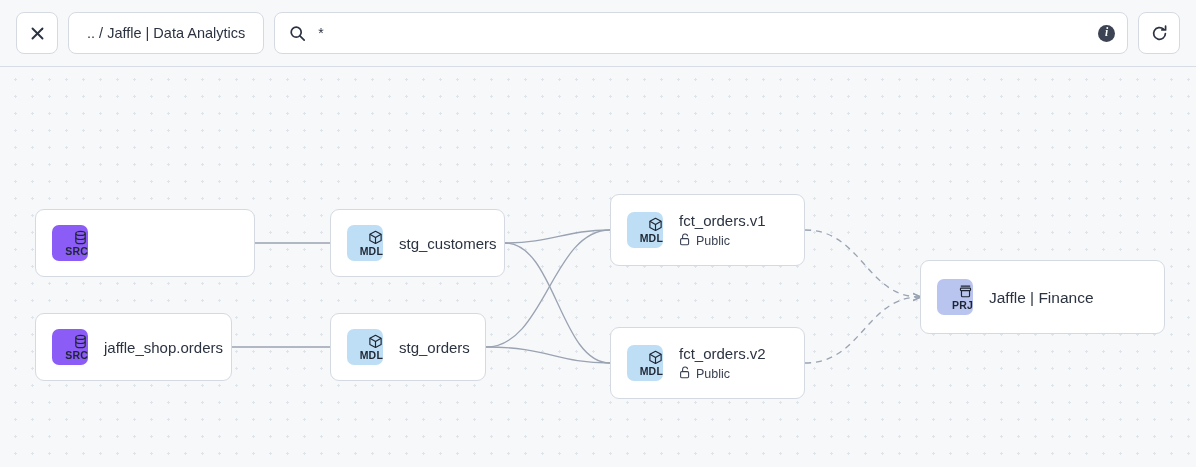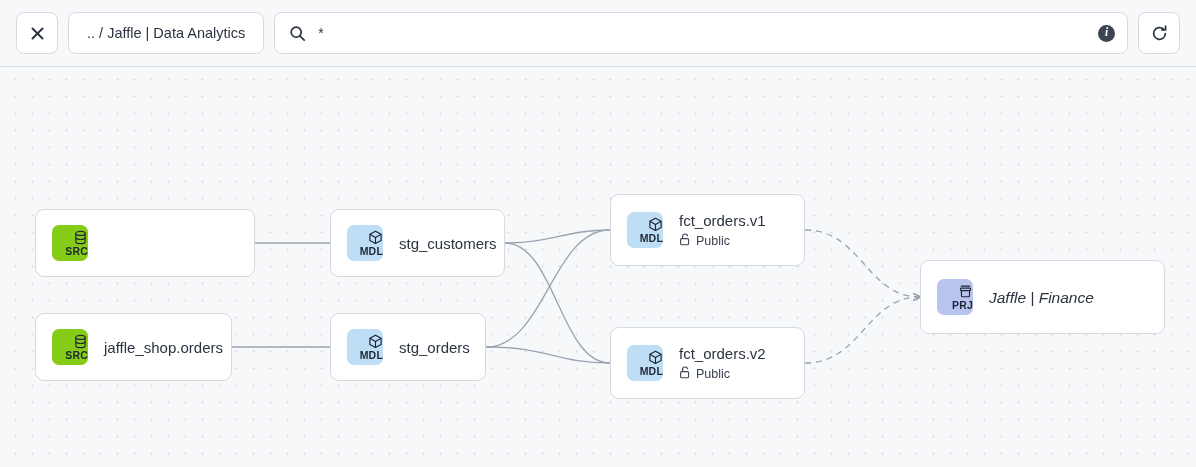--- a/index.html
+++ b/index.html
@@ -157,21 +157,21 @@
     color: #1f2633;
   }
   .badge svg { display: block; }
   .badge .btxt {
     font-size: 10.5px;
     font-weight: 600;
     letter-spacing: 0.2px;
     line-height: 11px;
     margin-top: 1px;
   }
-  .badge-src { background: #84cc16; }
+  .badge-src { background: #8b5cf6; }
   .badge-mdl { background: #bedef6; }
   .badge-prj { background: #b9c4ef; }
 
   .node-body { display: flex; flex-direction: column; justify-content: center; min-width: 0; }
   .node-title {
     font-size: 15px;
     color: #2b3240;
     white-space: nowrap;
     line-height: 19px;
   }
@@ -190,21 +190,20 @@
     color: #3a4252;
     line-height: 16px;
     white-space: nowrap;
   }
   .node-strong {
     font-size: 15.5px;
     color: #2b3240;
     line-height: 20px;
     white-space: nowrap;
     margin-top: 2px;
-    font-style: italic;
   }
 </style>
 </head>
 <body>
 
 <div id="app">
 
   <div class="toolbar">
 
     <div class="tb-btn">

